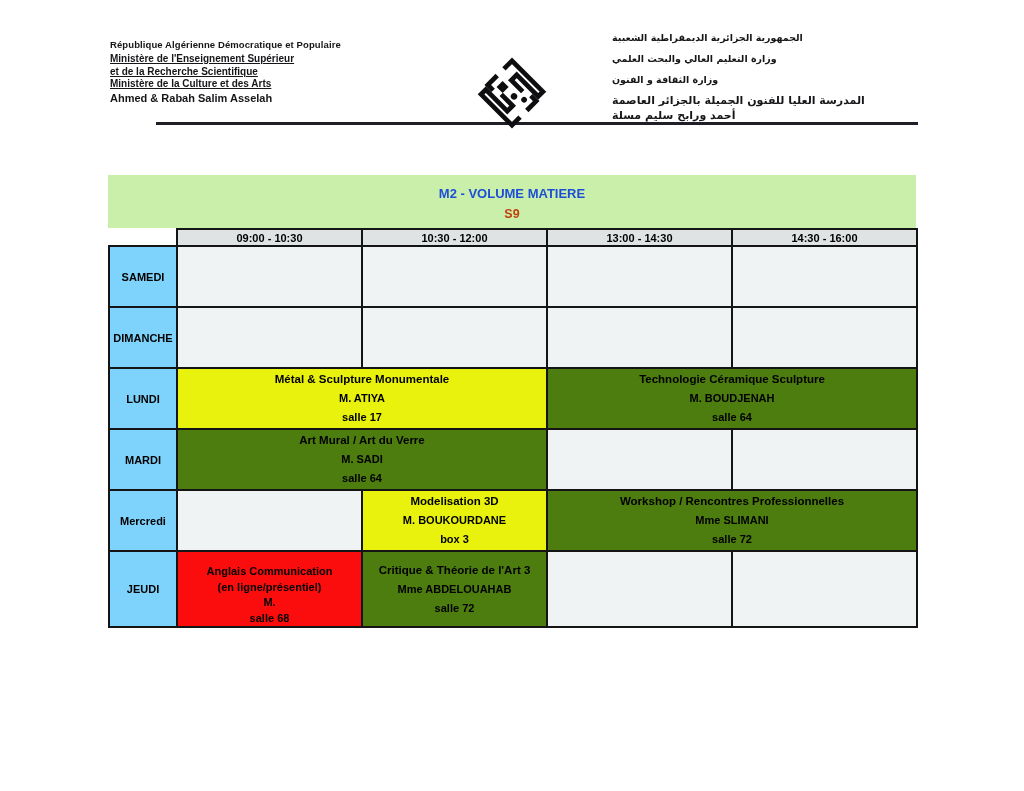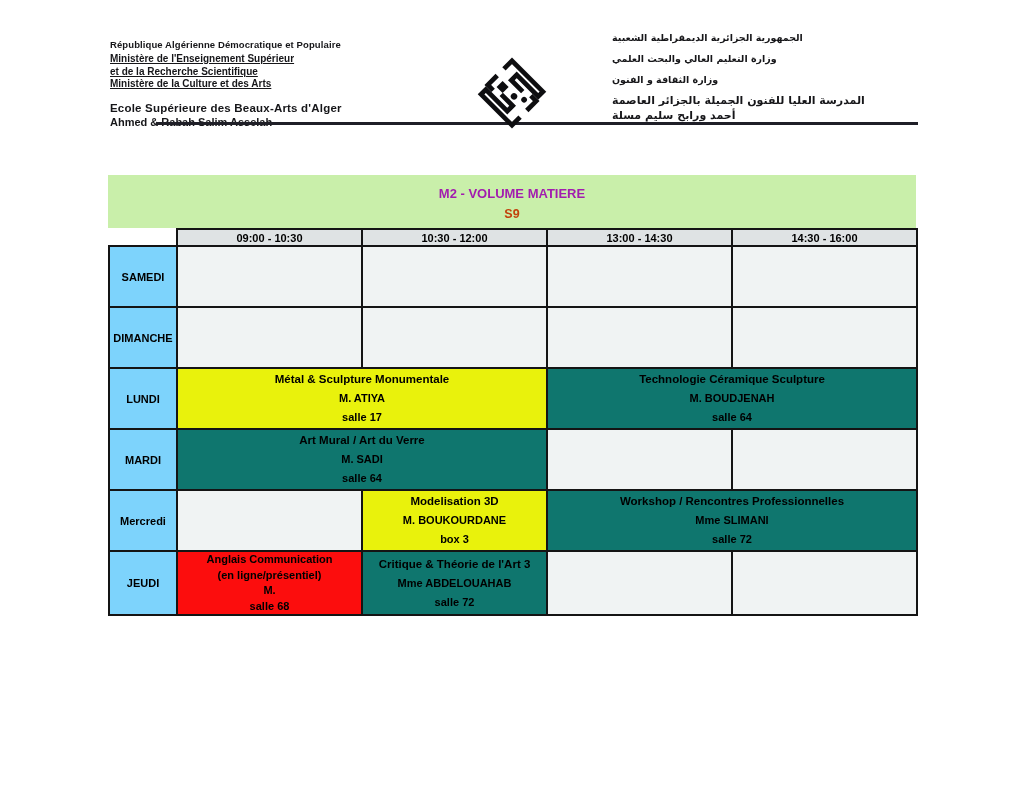--- a/index.html
+++ b/index.html
@@ -24,52 +24,51 @@
   .head-rule { position:absolute; left:156px; top:122px; width:762px; height:2.5px; background:#1f1f27; }
 
   .logo { position:absolute; left:474px; top:50px; width:76px; height:86px; }
   .logo svg { width:100%; height:100%; }
 
   
   .tt-wrap { position:absolute; left:108px; top:175px; width:808px; }
 
   .title-bar { height:53px; box-sizing:border-box; background:#c9efaa; text-align:center;
                padding-top:8px; }
-  .title-bar .t1 { font-size:13px; font-weight:bold; line-height:21px; color:#a21caf; }
+  .title-bar .t1 { font-size:13px; font-weight:bold; line-height:21px; color:#1d4ed8; }
   .title-bar .t2 { font-size:12.5px; font-weight:bold; line-height:21px; color:#c2410c; }
 
   table.tt { width:808px; border-collapse:collapse; table-layout:fixed; }
   .tt th, .tt td { border:2px solid #141414; padding:0; text-align:center;
                    vertical-align:middle; color:#000; overflow:hidden; }
   .tt .ghost { border:none; background:#ffffff; }
   .tt tr.hdr  { height:17px; }
   .tt tr.day-row { height:61px; }
   .tt th.time { background:#dfe3e4; font-size:11px; font-weight:bold; }
   .tt th.day  { background:#7dd3fc; font-size:11px; font-weight:bold; }
   .tt td.empty  { background:#f0f3f3; }
-  .tt td.white  { background:#0f766e; }
+  .tt td.white  { background:#4d7c0f; }
   .tt td.yellow { background:#e9f20c; }
   .tt td.red    { background:#fc0d0d; }
   .c-title { font-size:11.5px; font-weight:bold; line-height:19px; }
   .c-sub   { font-size:11px;   font-weight:bold; line-height:19px; }
   td.red .cl { font-size:11px; font-weight:bold; line-height:15.5px; }
   td.red { vertical-align:top; }
-  td.red .pad { padding-top:0; }
+  td.red .pad { padding-top:12px; }
 </style>
 </head>
 <body>
 
 <div class="page">
 
   <div class="fr-block">
     <div class="fr-l1">République Algérienne Démocratique et Populaire</div>
     <div class="fr-l">Ministère de l'Enseignement Supérieur</div>
     <div class="fr-l">et de la Recherche Scientifique</div>
     <div class="fr-l">Ministère de la Culture et des Arts</div>
-    <div class="fr-s1">Ecole Supérieure des Beaux-Arts d'Alger</div>
     <div class="fr-s2">Ahmed &amp; Rabah Salim Asselah</div>
   </div>
 
   <div class="ar-block">
     <div class="ar-l">الجمهورية الجزائرية الديمقراطية الشعبية</div>
     <div class="ar-l">وزارة التعليم العالي والبحث العلمي</div>
     <div class="ar-l">وزارة الثقافة و الفنون</div>
     <div class="ar-s1">المدرسة العليا للفنون الجميلة بالجزائر العاصمة</div>
     <div class="ar-s2">أحمد ورابح سليم مسلة</div>
   </div>

